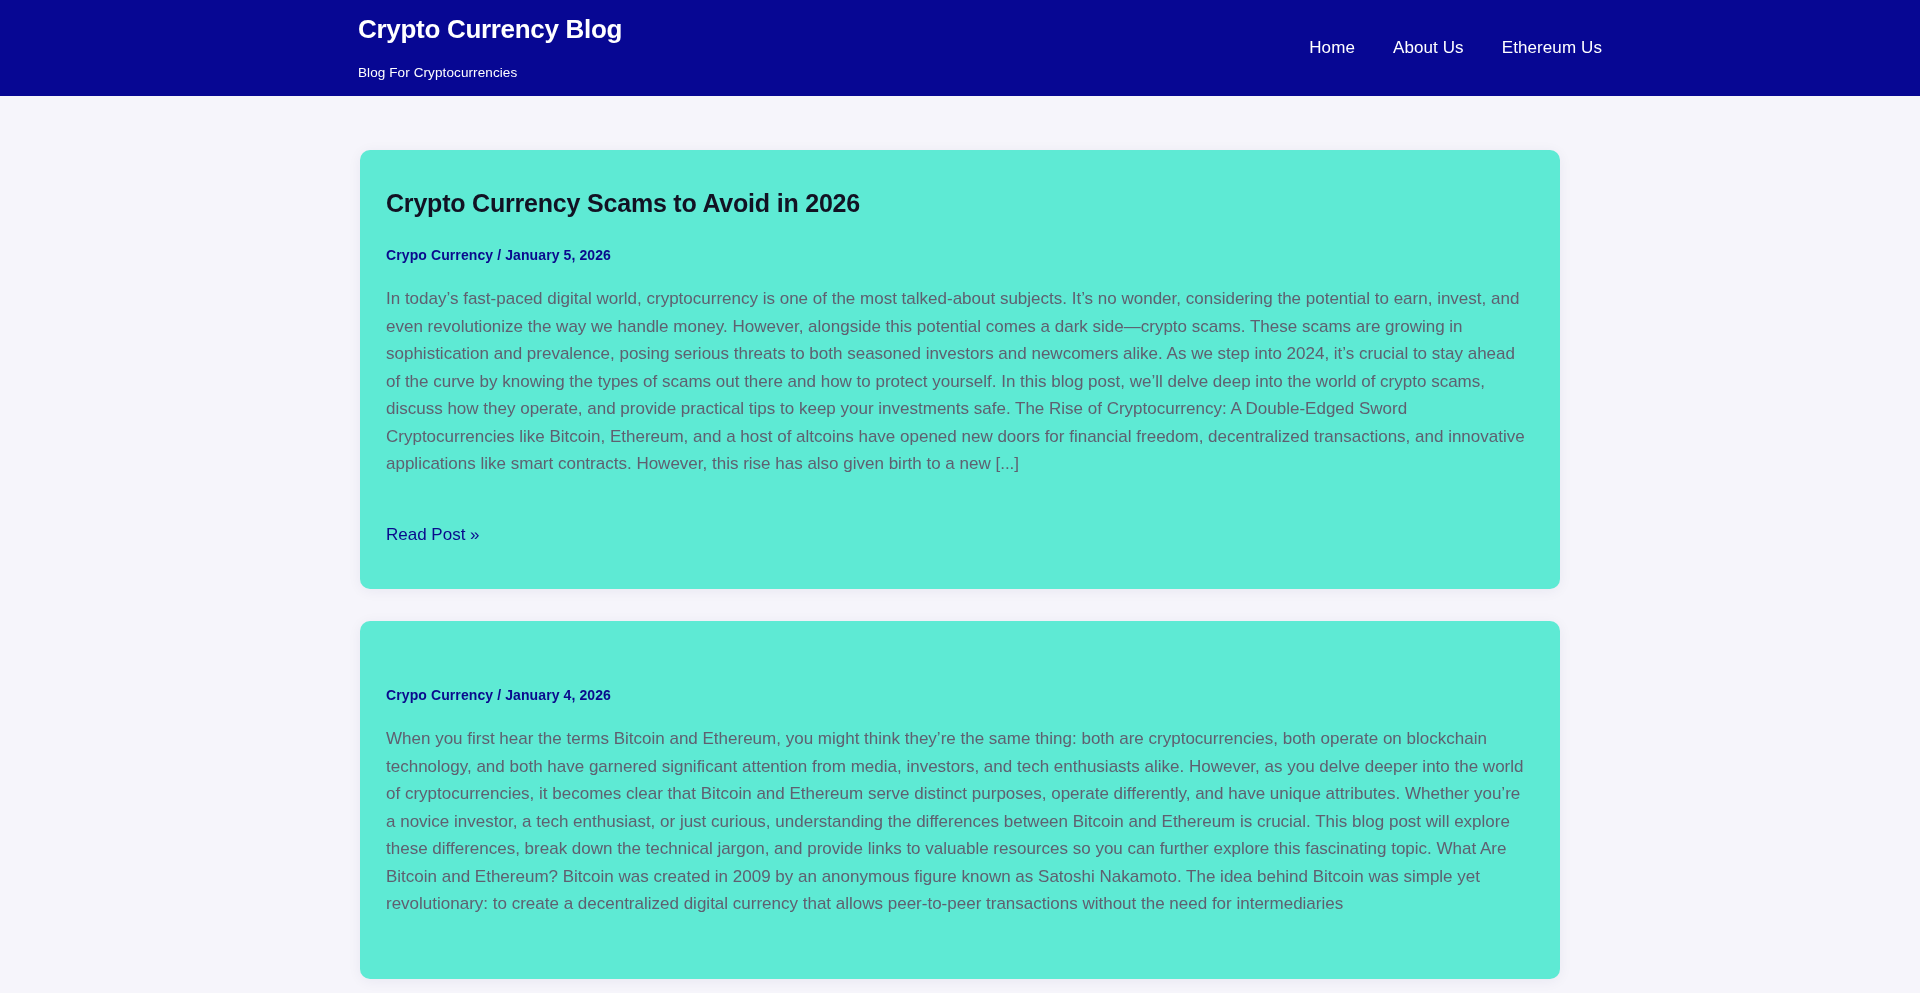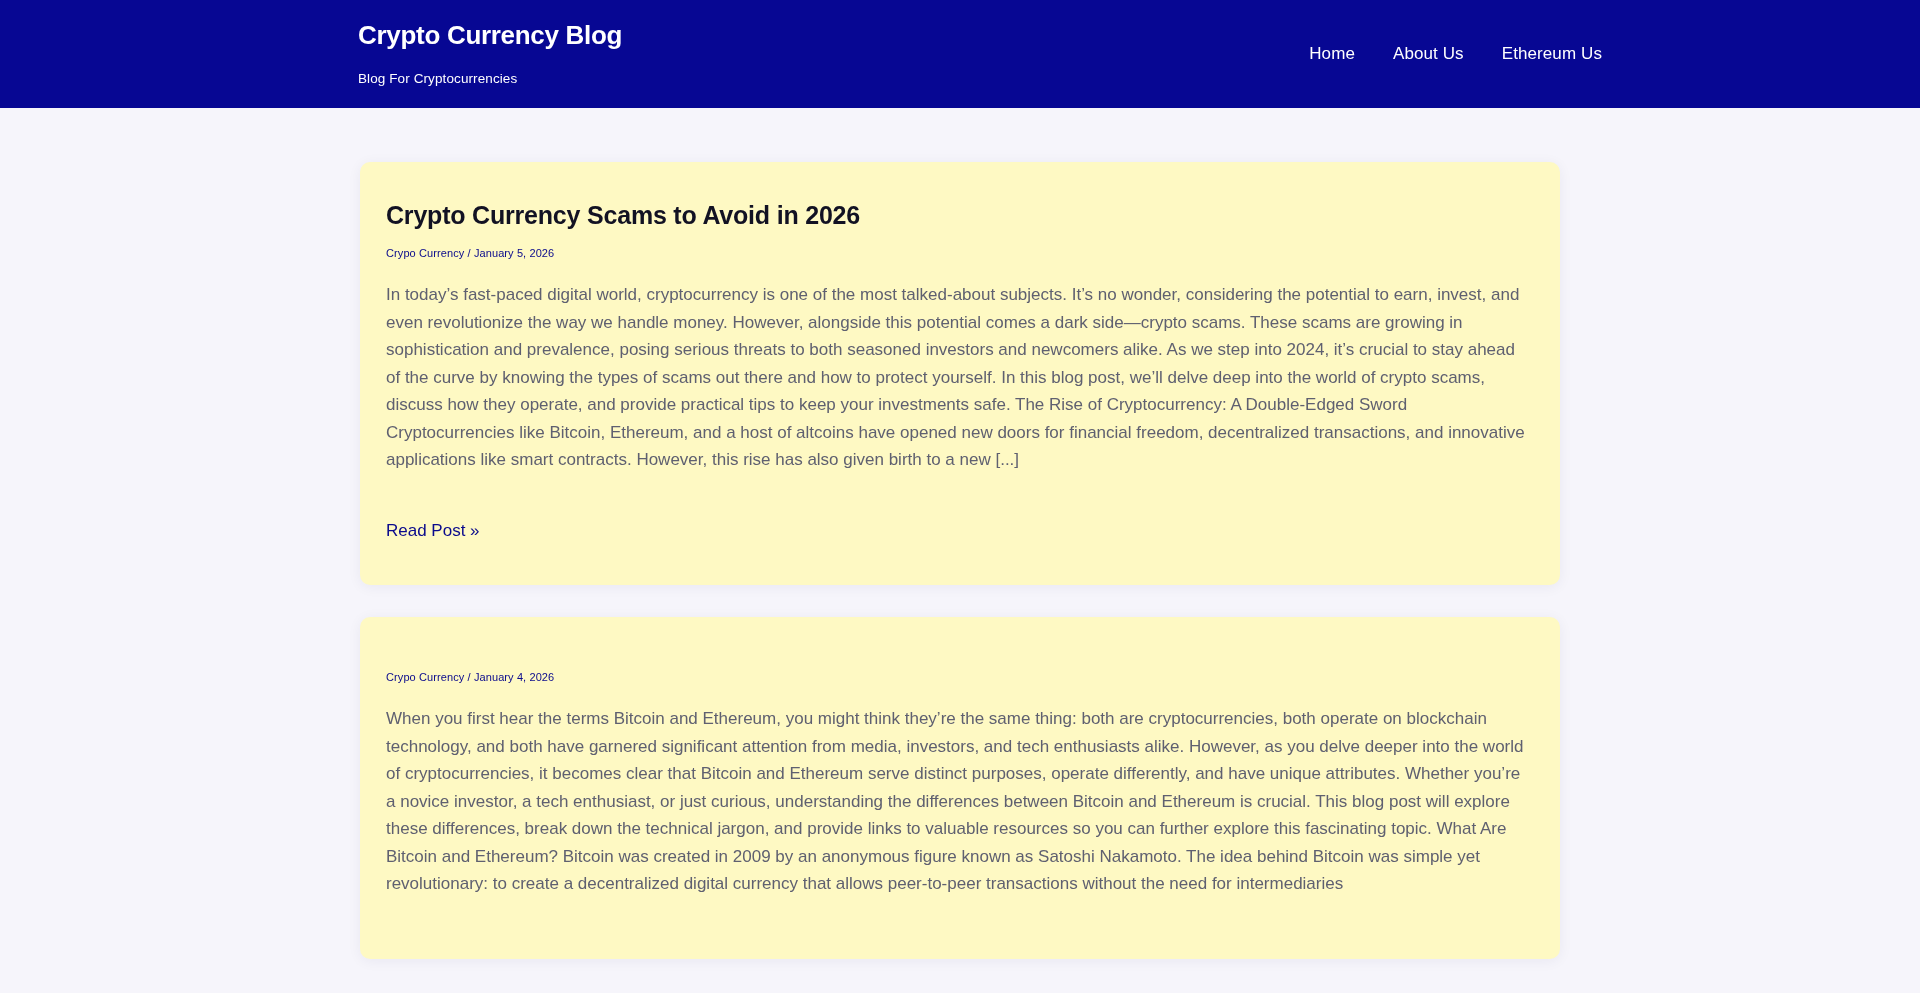--- a/index.html
+++ b/index.html
@@ -10,21 +10,21 @@
     background: #f6f5fb;
     font-family: "Liberation Sans", sans-serif;
   }
   body {
     -webkit-font-smoothing: antialiased;
   }
 
   
   .site-header {
     background: #070793;
-    height: 108px;
+    height: 96px;
     display: flex;
     align-items: center;
     padding: 0 0 0 0;
     width: 100%;
   }
   .header-inner {
     width: 100%;
     max-width: 1920px;
     display: flex;
     align-items: center;
@@ -72,42 +72,42 @@
   
   .page-main {
     padding-top: 54px;
     padding-bottom: 40px;
     display: flex;
     flex-direction: column;
     align-items: center;
   }
   .post-card {
     width: 1200px;
-    background: #fef9c3;
+    background: #5eead4;
     border-radius: 10px;
     box-shadow: 0 2px 14px rgba(20, 20, 80, 0.06);
     padding: 38px 26px 44px 26px;
     margin-bottom: 32px;
   }
   .post-inner {
     padding: 0 0 0 0;
   }
   .post-title {
     font-size: 25px;
     font-weight: bold;
     color: #121223;
     margin: 0 0 0 0;
     letter-spacing: -0.2px;
     line-height: 1.25;
   }
   .post-meta {
-    font-size: 11px;
-    font-weight: normal;
+    font-size: 14px;
+    font-weight: bold;
     color: #0a0a8c;
-    margin-top: 16px;
+    margin-top: 28px;
     letter-spacing: 0.1px;
   }
   .post-excerpt {
     font-size: 17px;
     line-height: 1.62;
     color: #5f6070;
     margin-top: 22px;
     max-width: 1140px;
   }
   .read-more {

